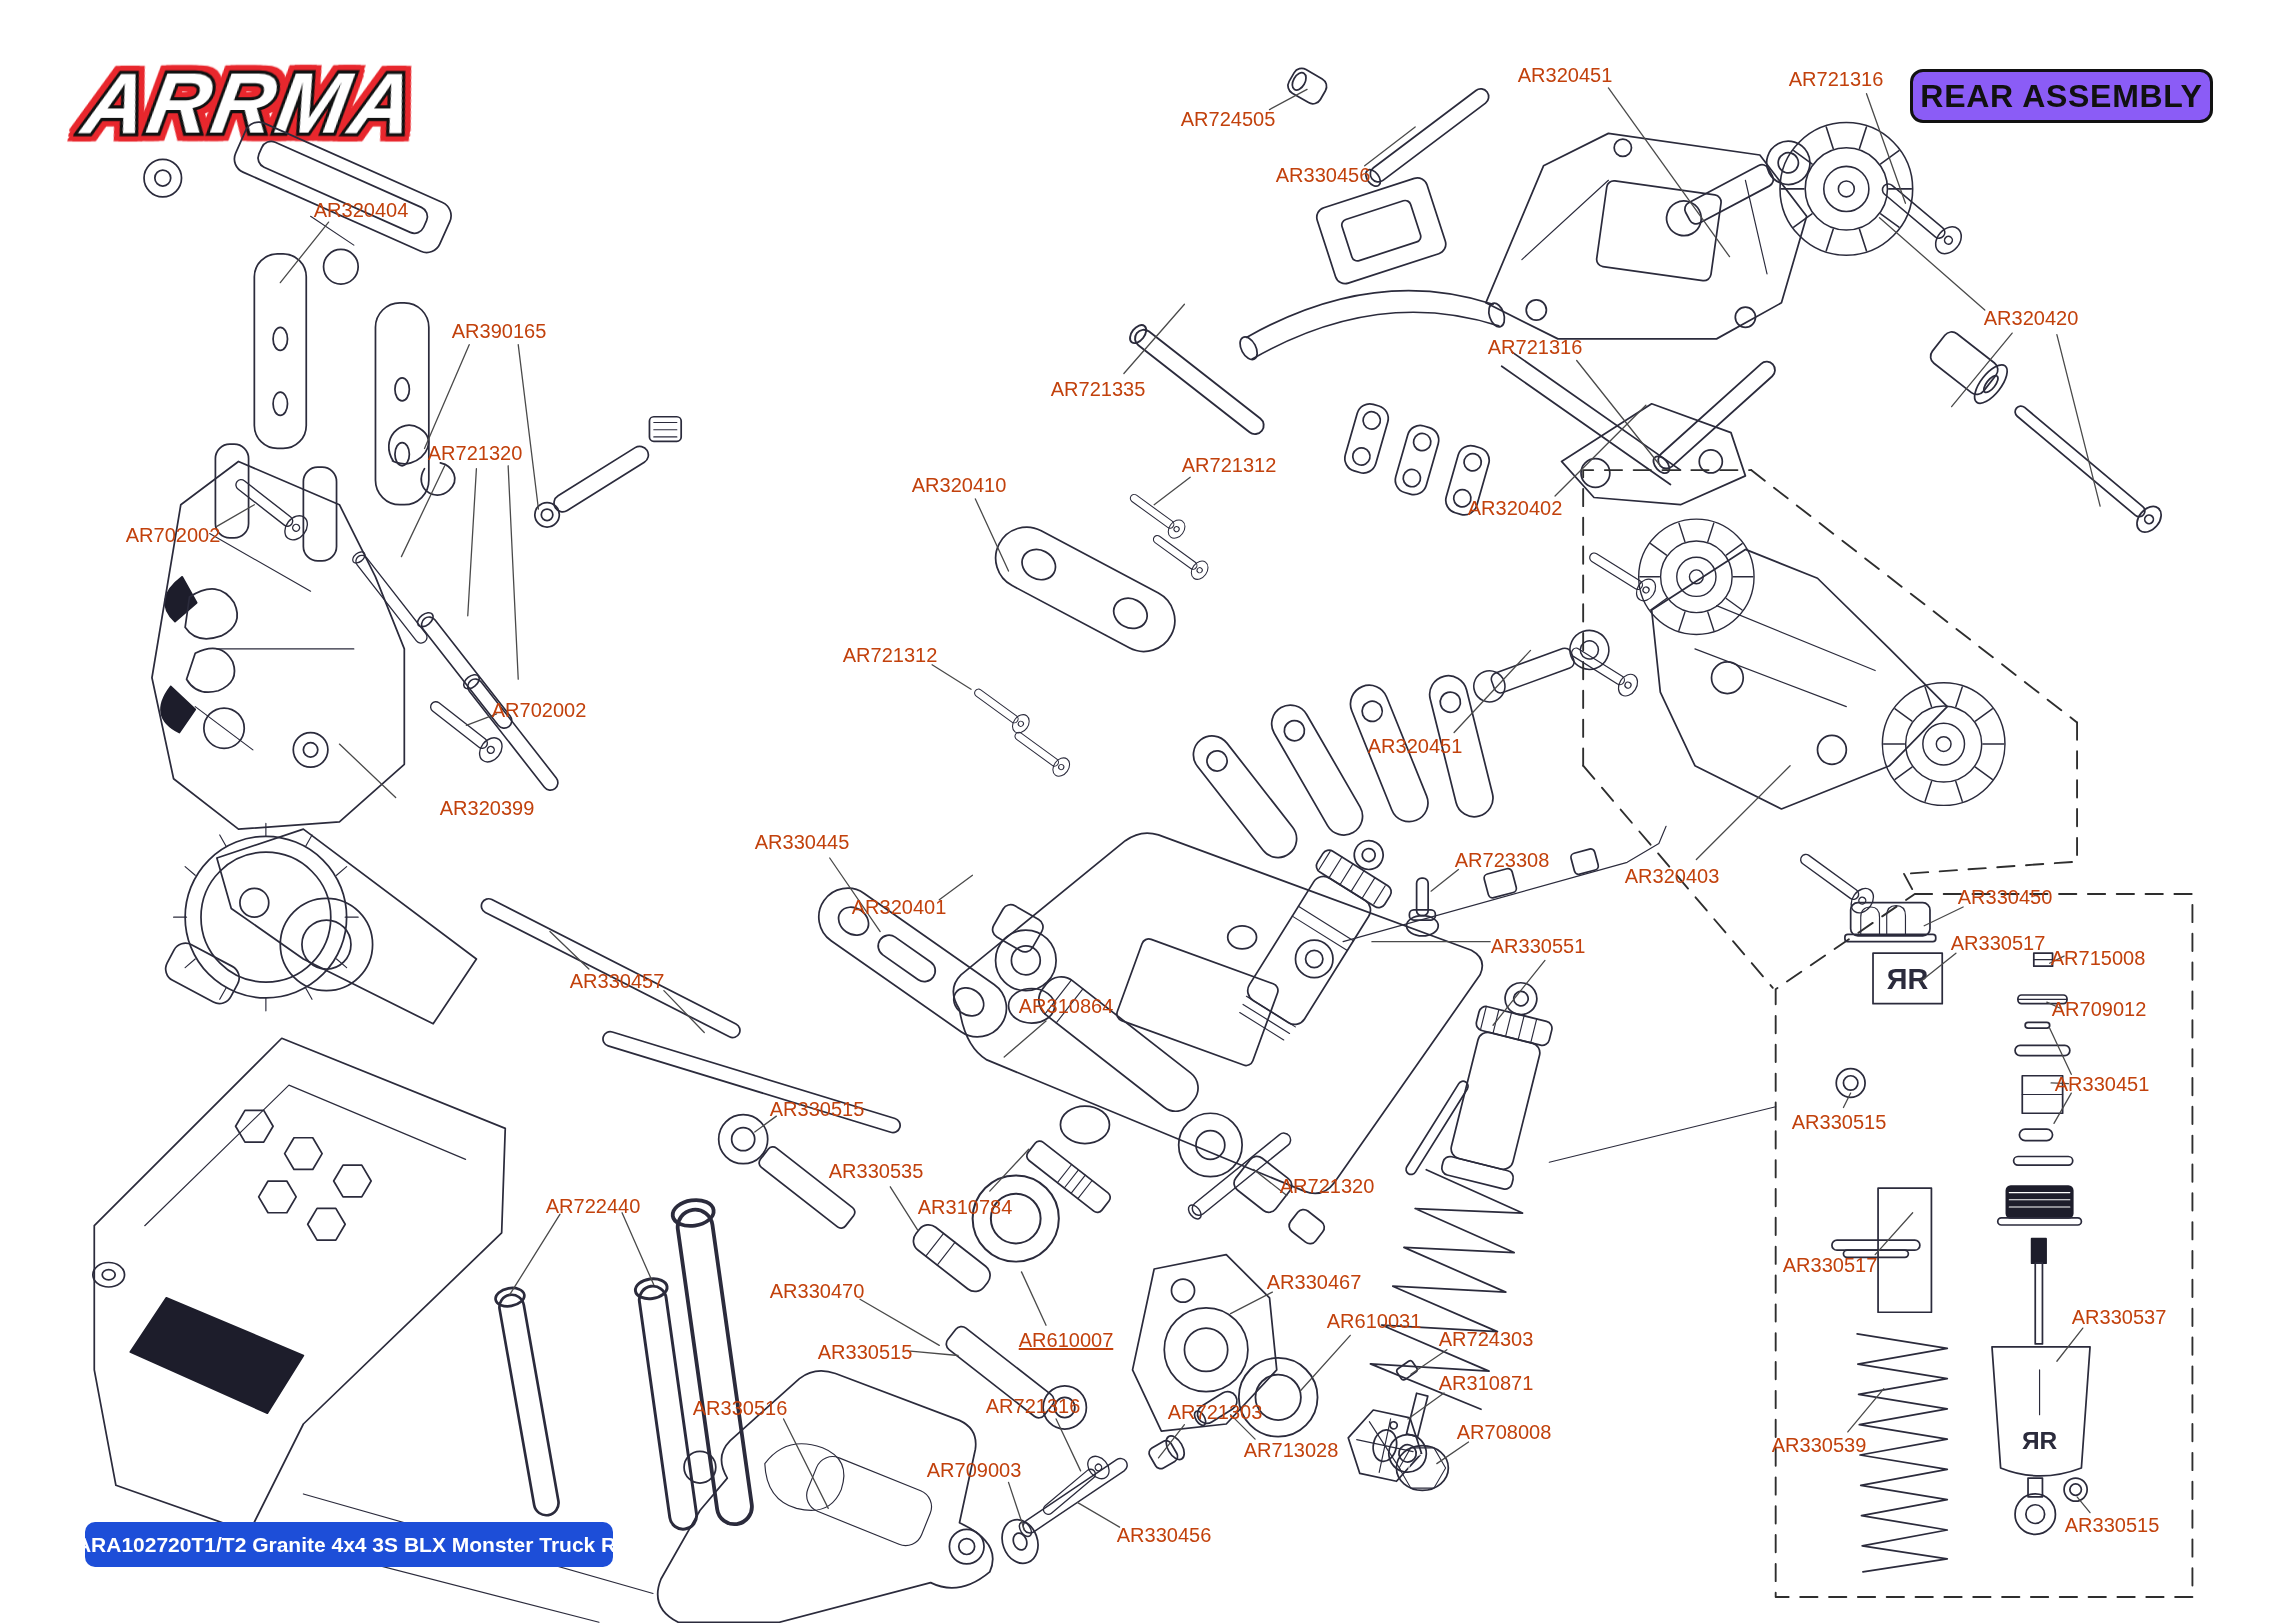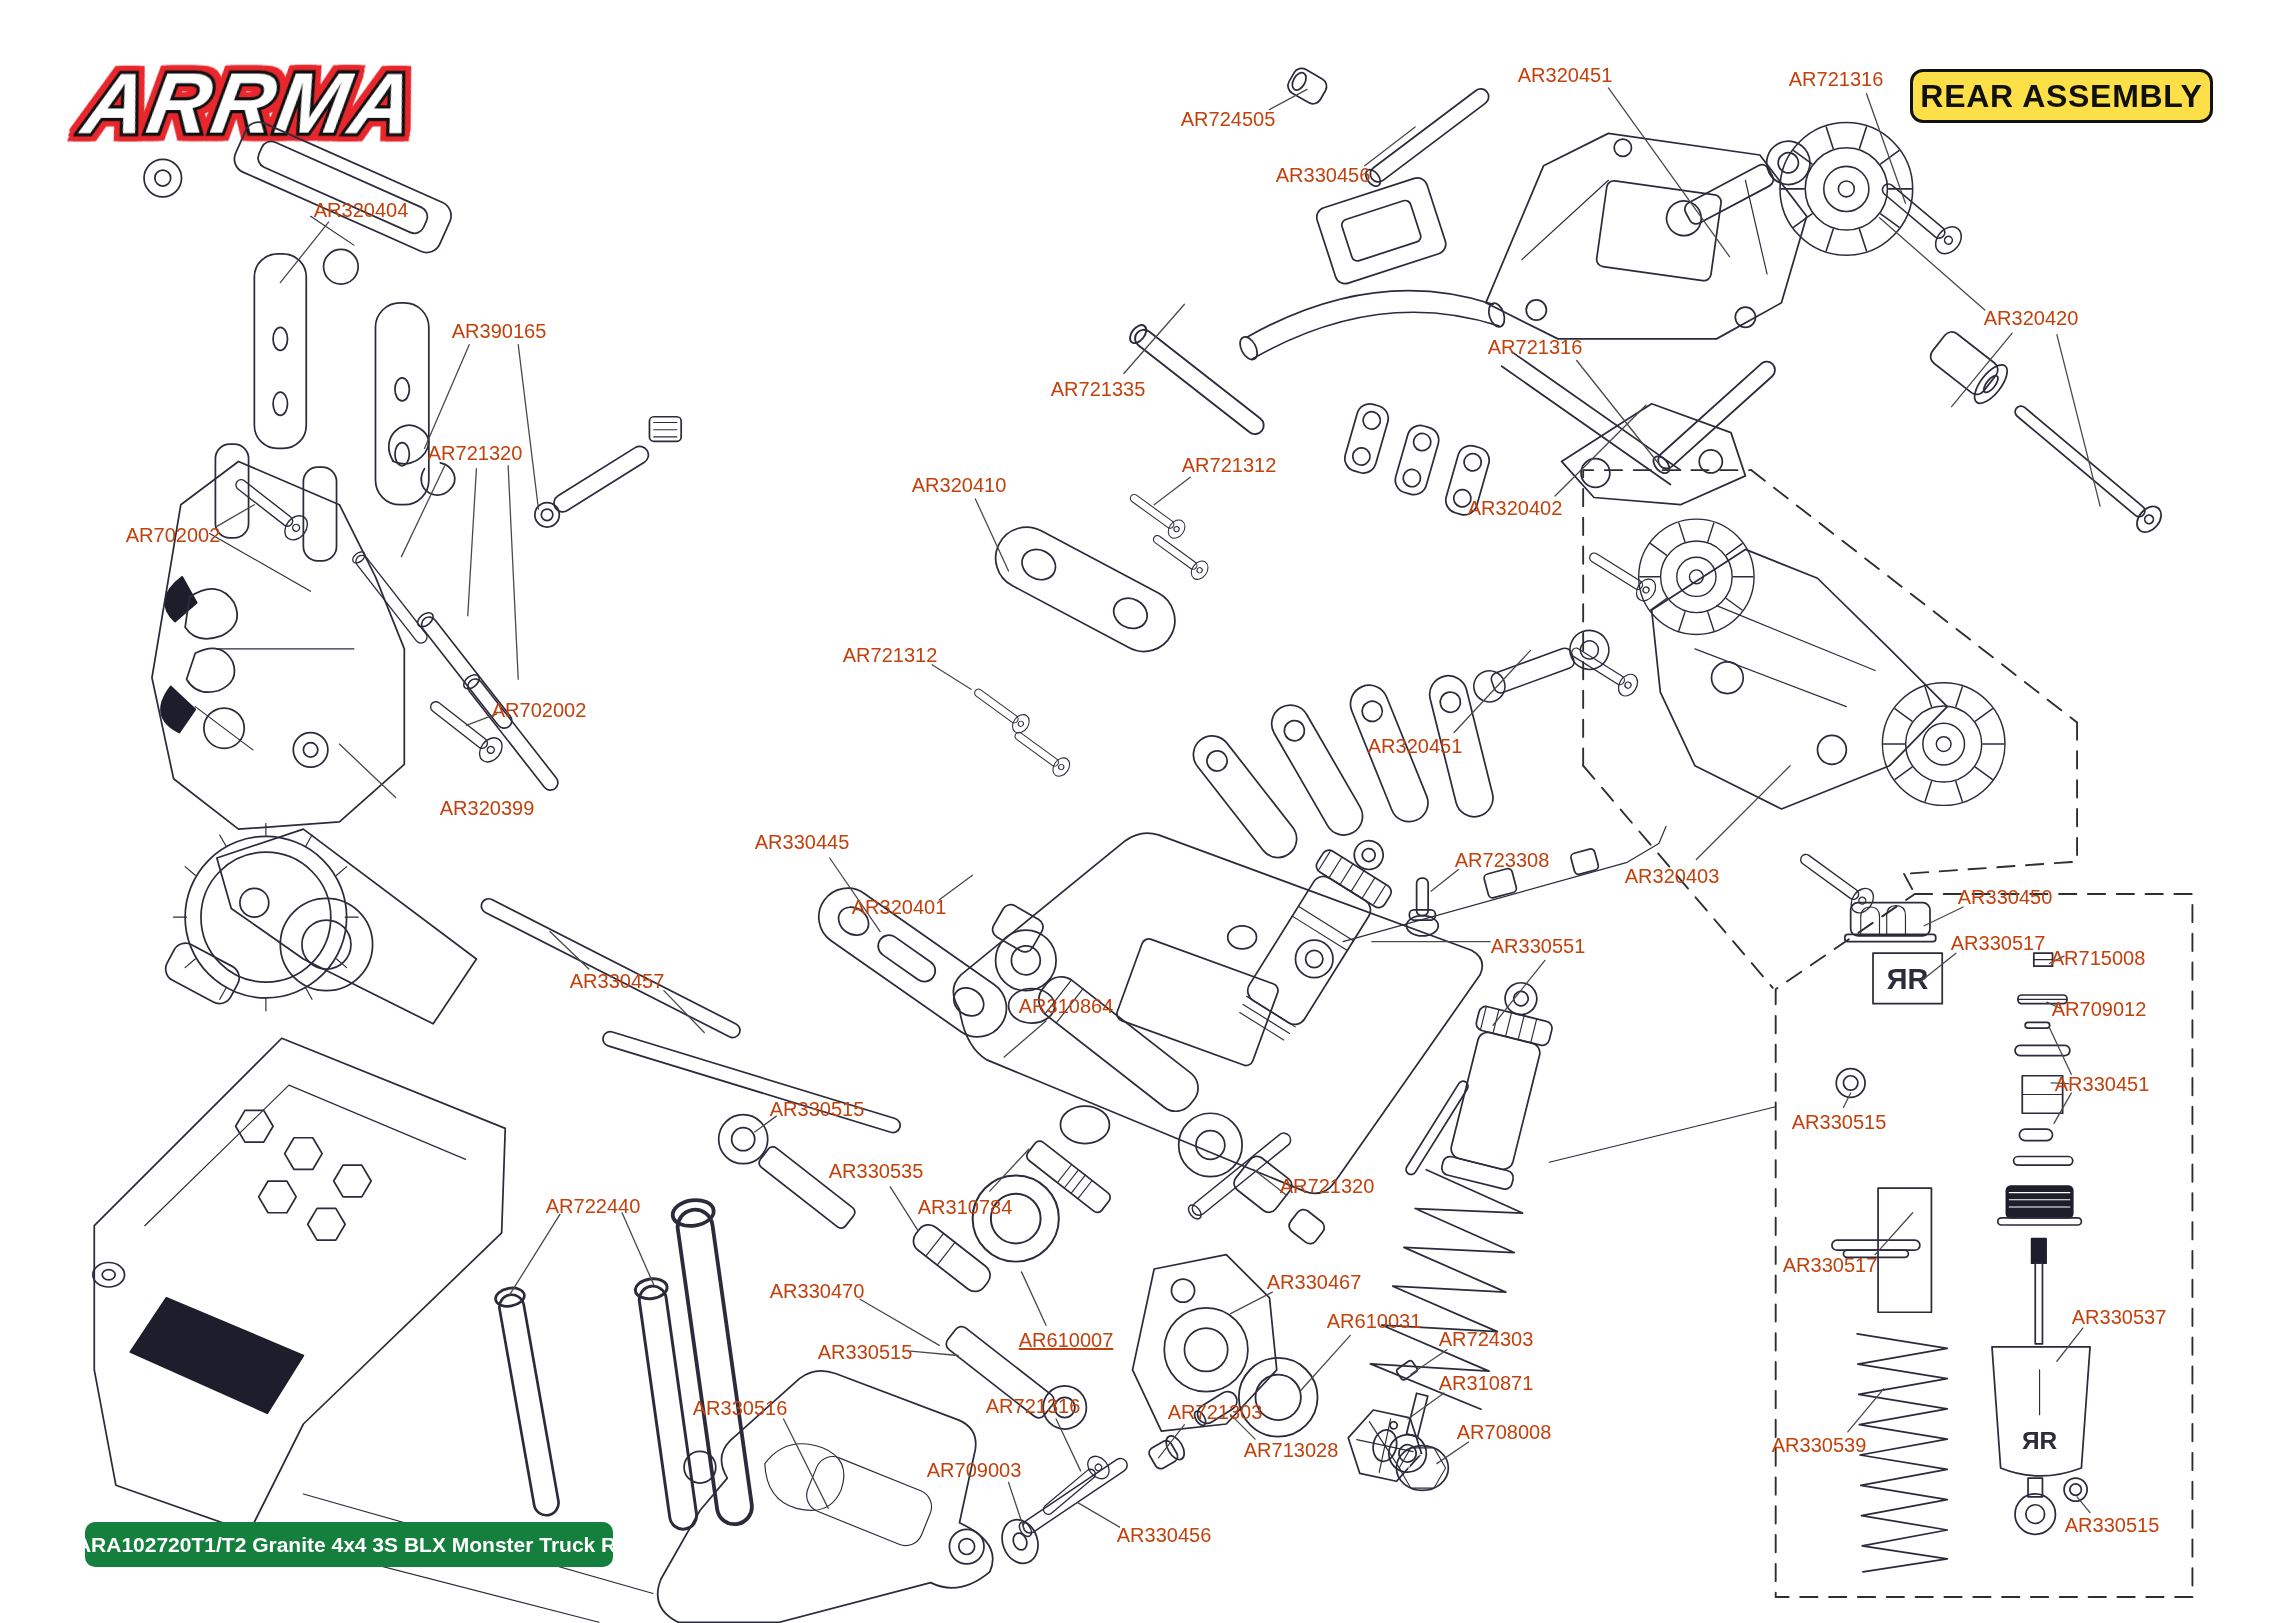--- a/index.html
+++ b/index.html
@@ -5,24 +5,24 @@
   html,body{margin:0;padding:0;background:#ffffff;}
   #canvas{position:relative;width:2273px;height:1623px;background:#ffffff;overflow:hidden;
           font-family:"Liberation Sans", sans-serif;}
   
   #logo{position:absolute;left:85px;top:46px;width:361px;height:115px;display:flex;align-items:center;
         transform:skewX(-10deg);}
   #logo .logo-text{font-size:85px;font-weight:900;font-style:italic;letter-spacing:2.9px;color:#fff;
         -webkit-text-stroke:6.5px #111;paint-order:stroke fill;
         filter:drop-shadow(5px 0 0 #e8272d) drop-shadow(-5px 0 0 #e8272d) drop-shadow(0 5px 0 #e8272d) drop-shadow(0 -5px 0 #e8272d);}
   #title-box{position:absolute;left:1910px;top:69px;width:297px;height:48px;border:3.6px solid #111;
-        border-radius:13px;display:flex;align-items:center;justify-content:center;background:#fde047;}
+        border-radius:13px;display:flex;align-items:center;justify-content:center;background:#8b5cf6;}
   #title-box .title-text{font-size:32px;font-weight:bold;color:#111;letter-spacing:0.7px;white-space:nowrap;}
   
-  #footer-bar{position:absolute;left:85px;top:1522px;width:528px;height:45px;background:#15803d;
+  #footer-bar{position:absolute;left:85px;top:1522px;width:528px;height:45px;background:#1d4ed8;
         border-radius:10px;display:flex;align-items:center;justify-content:center;}
   #footer-bar .footer-text{color:#fff;font-size:21px;font-weight:bold;white-space:nowrap;letter-spacing:0px;}
   
   .part-label{position:absolute;transform:translate(-50%,-50%);font-size:20px;color:#c2410c;
         white-space:nowrap;line-height:1;}
   
   #art{position:absolute;left:0;top:0;}
   #art path,#art rect,#art circle,#art ellipse,#art line,#art polyline,#art polygon{
         stroke:#2b2b3c;fill:none;stroke-width:2.4;stroke-linecap:round;stroke-linejoin:round;}
   #art .fill-dark{fill:#1d1d2b;stroke:#1d1d2b;}

